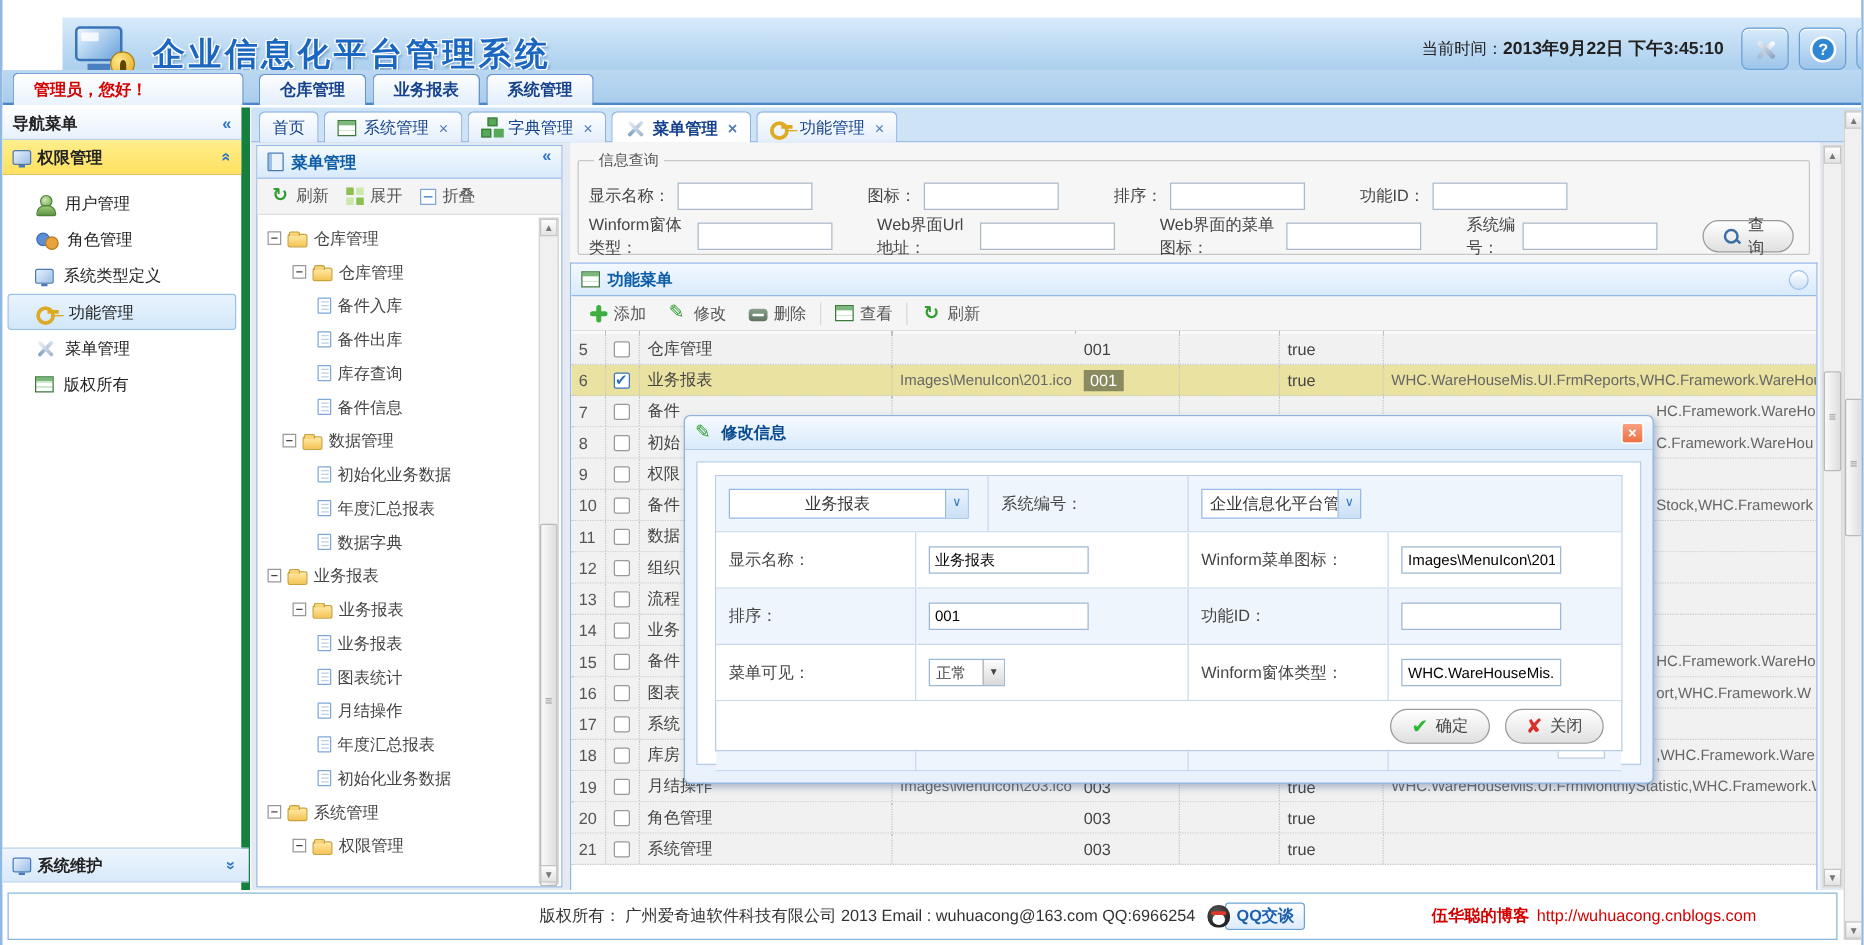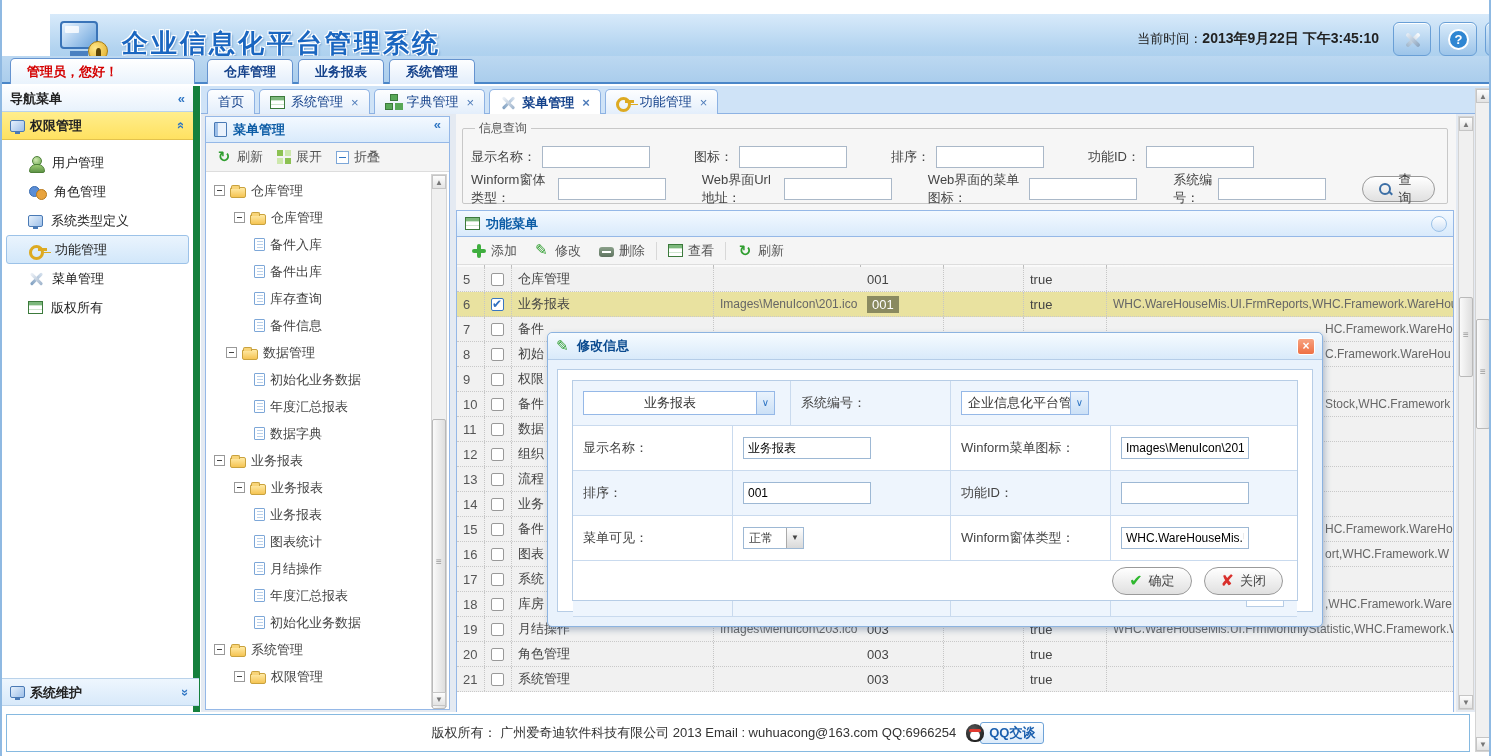--- a/index.html
+++ b/index.html
@@ -731,20 +731,23 @@
     <div class="thumb" style="top:230px;height:110px;"></div>
     <div class="ar dn">▼</div>
   </div>
 
   <div class="footer">
     <span>版权所有： 广州爱奇迪软件科技有限公司 2013 Email : wuhuacong@163.com QQ:6966254</span>
     <span class="qq-badge">
       <span class="ic ic-qq"></span>
       <span class="qq-box">QQ交谈</span>
     </span>
+    <span class="f-blog">
+      <b>伍华聪的博客</b><span>http://wuhuacong.cnblogs.com</span>
+    </span>
   </div>
 
   <div class="modal">
     <div class="m-h">
       <span class="ic ic-edit">✎</span>
       <span>修改信息</span>
       <span class="m-close">×</span>
     </div>
     <div class="m-body">
       <div class="m-table" id="modalTable">

